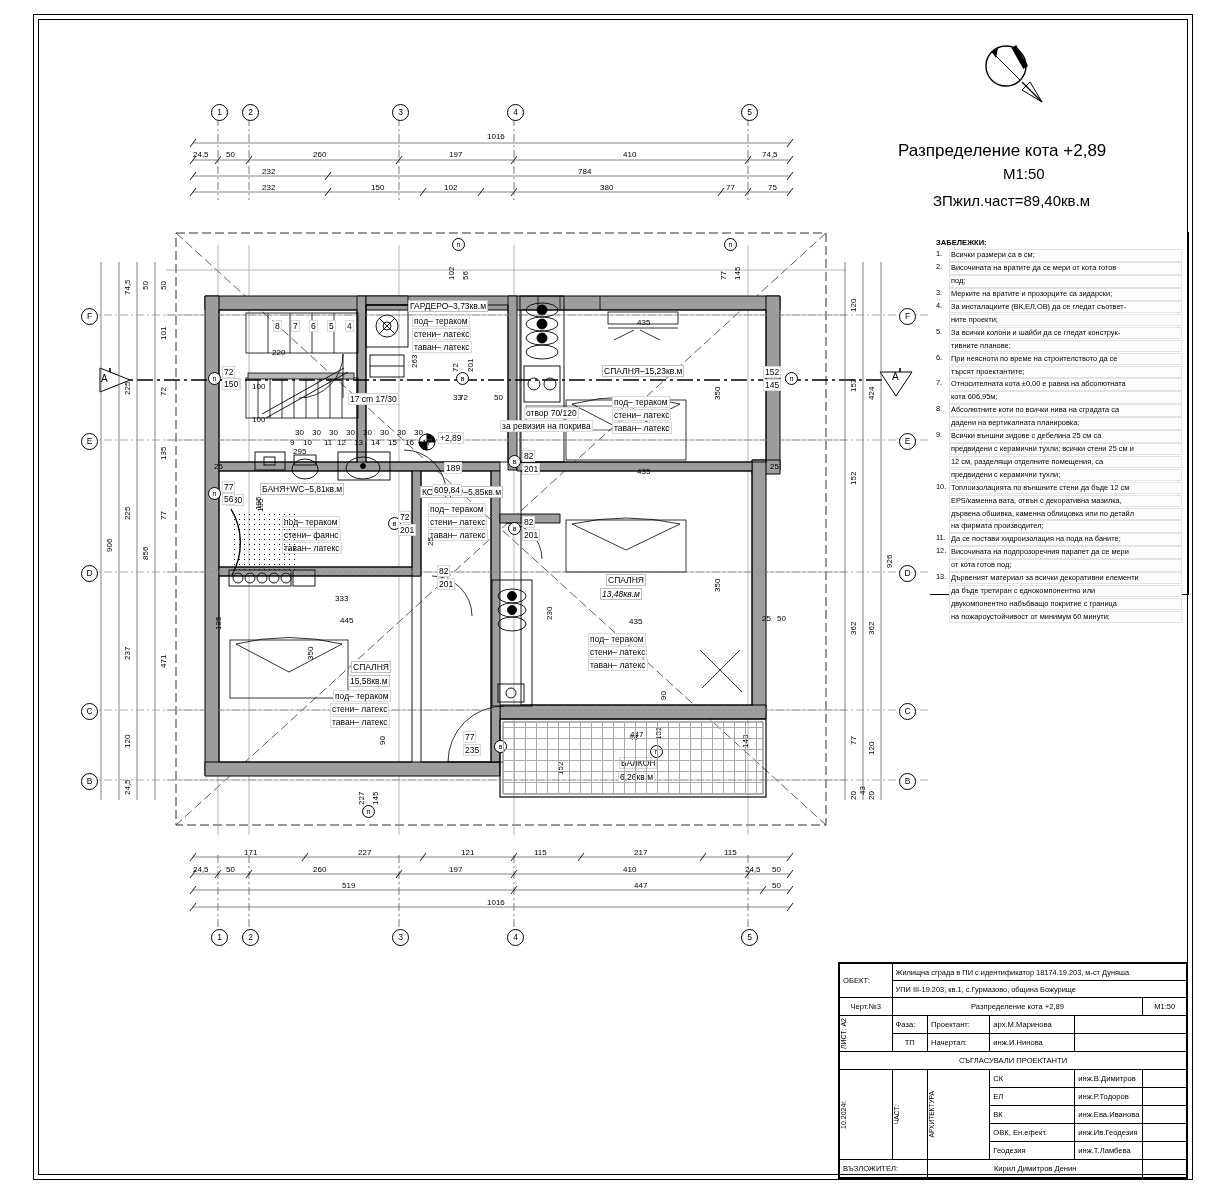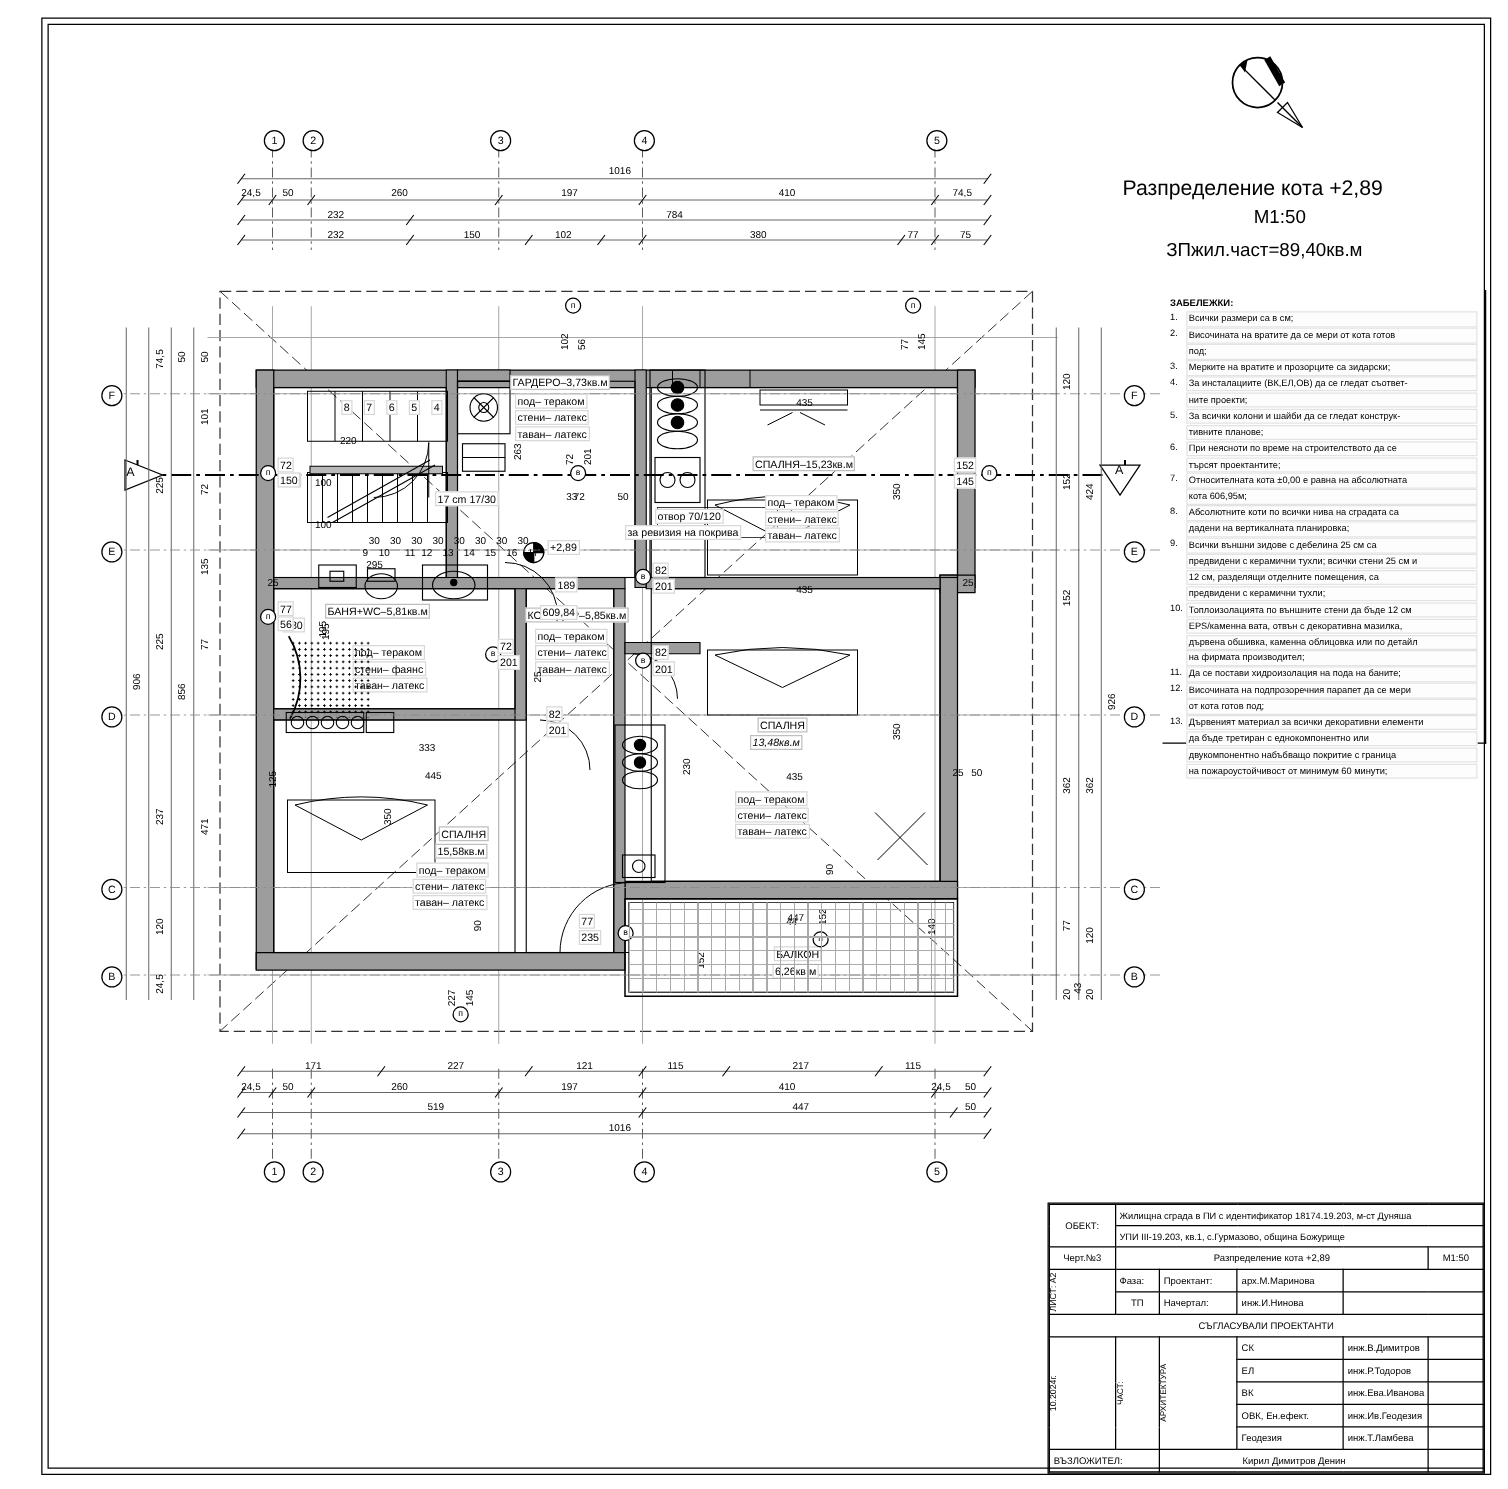--- a/index.html
+++ b/index.html
@@ -474,21 +474,21 @@
 
   <div class="t dim" style="left:487px;top:132px;">1016</div>
   <div class="t dim" style="left:193px;top:150px;">24,5</div>
   <div class="t dim" style="left:226px;top:150px;">50</div>
   <div class="t dim" style="left:313px;top:150px;">260</div>
   <div class="t dim" style="left:449px;top:150px;">197</div>
   <div class="t dim" style="left:623px;top:150px;">410</div>
   <div class="t dim" style="left:762px;top:150px;">74,5</div>
 
   <div class="t dim" style="left:262px;top:167px;">232</div>
-  <div class="t dim" style="left:533px;top:167px;">784</div>
+  <div class="t dim" style="left:578px;top:167px;">784</div>
 
   <div class="t dim" style="left:262px;top:183px;">232</div>
   <div class="t dim" style="left:371px;top:183px;">150</div>
   <div class="t dim" style="left:444px;top:183px;">102</div>
   <div class="t dim" style="left:600px;top:183px;">380</div>
   <div class="t dim" style="left:726px;top:183px;">77</div>
   <div class="t dim" style="left:768px;top:183px;">75</div>
 
   <div class="t dim" style="left:244px;top:848px;">171</div>
   <div class="t dim" style="left:358px;top:848px;">227</div>
@@ -698,21 +698,21 @@
   <div class="t dim" style="left:214px;top:462px;">25</div>
 
   <div class="tilegrid" style="left:503px;top:722px;width:260px;height:72px;"></div>
 
   <div class="dothatch" style="left:232px;top:512px;width:64px;height:62px;"></div>
 
   <div id="tb">
     <table>
       <tbody>
           <tr>
-        <td rowspan="2" style="width:70px;text-align:center;">ОБЕКТ:</td>
+        <td rowspan="2" style="width:70px;">ОБЕКТ:</td>
         <td colspan="5" style="height:14px;font-size:7.4px;">Жилищна сграда в ПИ с идентификатор 18174.19.203, м-ст Дуняша</td>
       </tr>
       <tr>
         <td colspan="5" style="height:14px;font-size:7.4px;">УПИ III-19.203, кв.1, с.Гурмазово, община Божурище</td>
       </tr>
       <tr>
         <td class="ctr" style="width:70px;">Черт.№3</td>
         <td class="ctr" colspan="4">Разпределение кота +2,89</td>
         <td class="ctr" style="width:58px;">М1:50</td>
       </tr>

